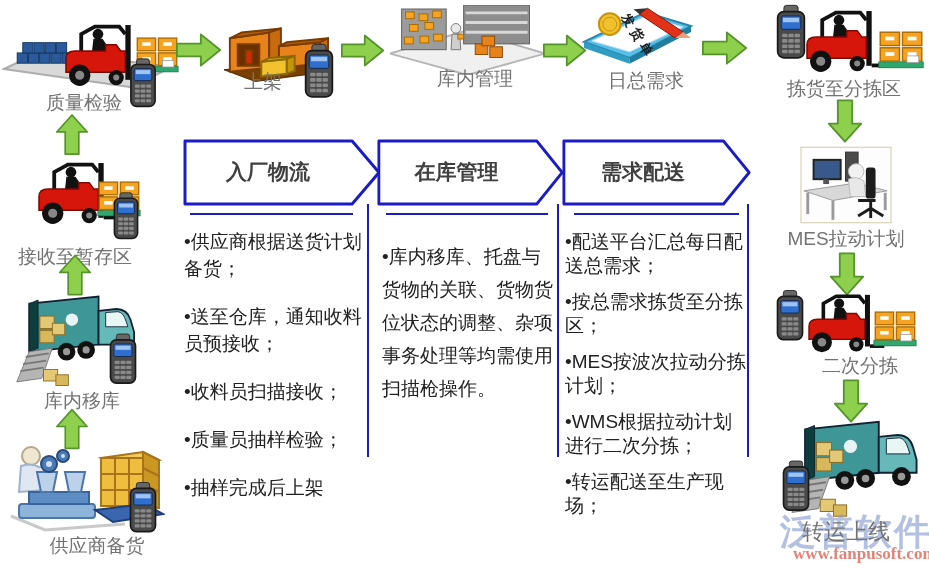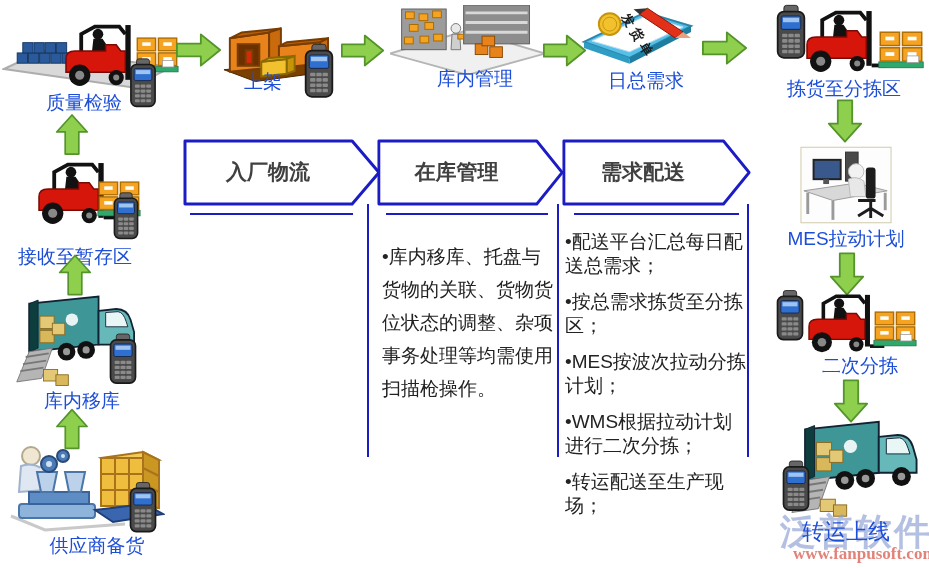--- a/index.html
+++ b/index.html
@@ -1,19 +1,19 @@
 <!DOCTYPE html>
 <html><head>
 <meta charset="utf-8">
 <style>
   html,body{margin:0;padding:0;background:#fff;}
   .canvas{position:relative;width:929px;height:568px;background:#fff;overflow:hidden;
           font-family:"Liberation Sans","DejaVu Sans",sans-serif;color:#1a1a1a;}
   .abs{position:absolute;}
-  .lbl{position:absolute;font-size:19px;color:#1d4ed8;text-align:center;white-space:nowrap;}
+  .lbl{position:absolute;font-size:19px;color:#737373;text-align:center;white-space:nowrap;}
   .banner-title{position:absolute;display:flex;align-items:center;justify-content:center;
                 font-size:21px;font-weight:bold;color:#404040;}
   .vline{position:absolute;width:2px;background:#1C1CC4;}
   .hline{position:absolute;height:2px;background:#1C1CC4;}
   .col{position:absolute;font-size:19px;color:#222;}
   .col p{margin:0 0 18px 0;}
   .col1 p{line-height:27px;margin-bottom:21px;}
   .col2 p{line-height:33px;margin-bottom:16px;}
   .col3 p{line-height:24px;margin-bottom:12px;}
   .wm-brand{position:absolute;font-size:36px;font-weight:bold;color:rgba(140,158,210,0.65);
@@ -381,20 +381,27 @@
   <div class="banner-title" style="left:380px;top:146px;width:153px;height:52px">在库管理</div>
   <div class="banner-title" style="left:565px;top:146px;width:156px;height:52px">需求配送</div>
 
   <div class="hline" style="left:190px;top:213px;width:163px"></div>
   <div class="hline" style="left:386px;top:213px;width:162px"></div>
   <div class="hline" style="left:574px;top:213px;width:165px"></div>
   <div class="vline" style="left:367px;top:204px;height:253px"></div>
   <div class="vline" style="left:557px;top:204px;height:253px"></div>
   <div class="vline" style="left:747px;top:204px;height:253px"></div>
 
+  <div class="col col1" style="left:184px;top:228px;width:180px">
+    <p>•供应商根据送货计划备货；</p>
+    <p>•送至仓库，通知收料员预接收；</p>
+    <p>•收料员扫描接收；</p>
+    <p>•质量员抽样检验；</p>
+    <p>•抽样完成后上架</p>
+  </div>
   <div class="col col2" style="left:382px;top:240px;width:174px">
     <p>•库内移库、托盘与货物的关联、货物货位状态的调整、杂项事务处理等均需使用扫描枪操作。</p>
   </div>
   <div class="col col3" style="left:565px;top:230px;width:184px">
     <p>•配送平台汇总每日配送总需求；</p>
     <p>•按总需求拣货至分拣区；</p>
     <p>•MES按波次拉动分拣计划；</p>
     <p>•WMS根据拉动计划进行二次分拣；</p>
     <p>•转运配送至生产现场；</p>
   </div>

